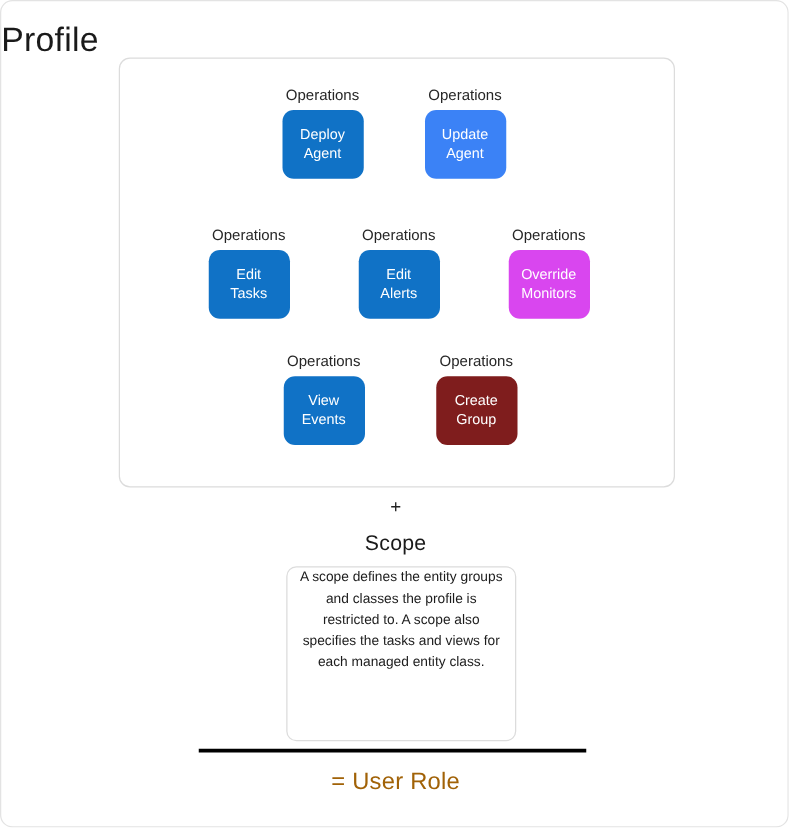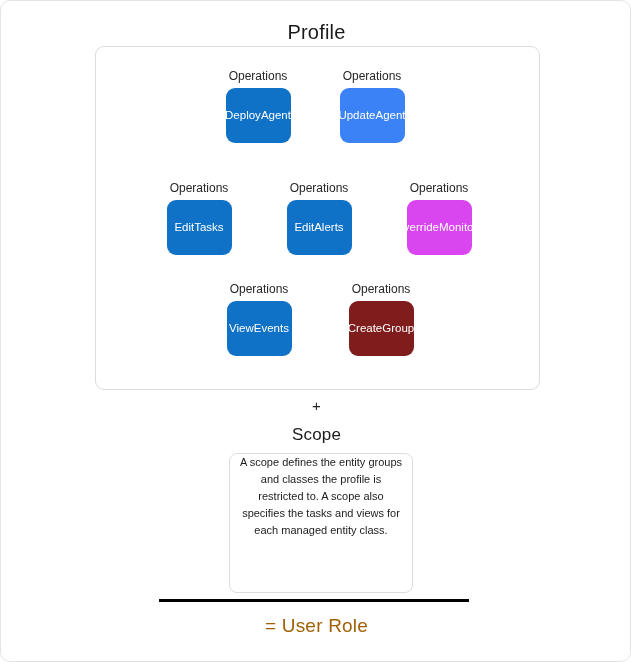--- a/index.html
+++ b/index.html
@@ -21,22 +21,21 @@
     box-sizing: border-box;
     overflow: hidden;
   }
 
   
   .title-profile {
     position: absolute;
     left: 0;
     top: 18px;
     width: 631px;
-    text-align: center;
-    font-size: 20px;
+    font-size: 27px;
     color: #1a1a1a;
     letter-spacing: .2px;
     line-height: 26px;
   }
   .title-scope {
     position: absolute;
     left: 0;
     top: 421px;
     width: 631px;
     text-align: center;
@@ -95,20 +94,21 @@
   .op-box {
     width: 65px;
     height: 55px;
     margin: 4px auto 0 auto;
     background: #1072C6;
     border-radius: 9px;
     color: #ffffff;
     font-size: 11.5px;
     line-height: 14.5px;
     display: flex;
+    flex-direction: column;
     align-items: center;
     justify-content: center;
     box-sizing: border-box;
   }
   .op-box span { display: block; }
 
   
   .scope-box {
     position: absolute;
     left: 228px;

